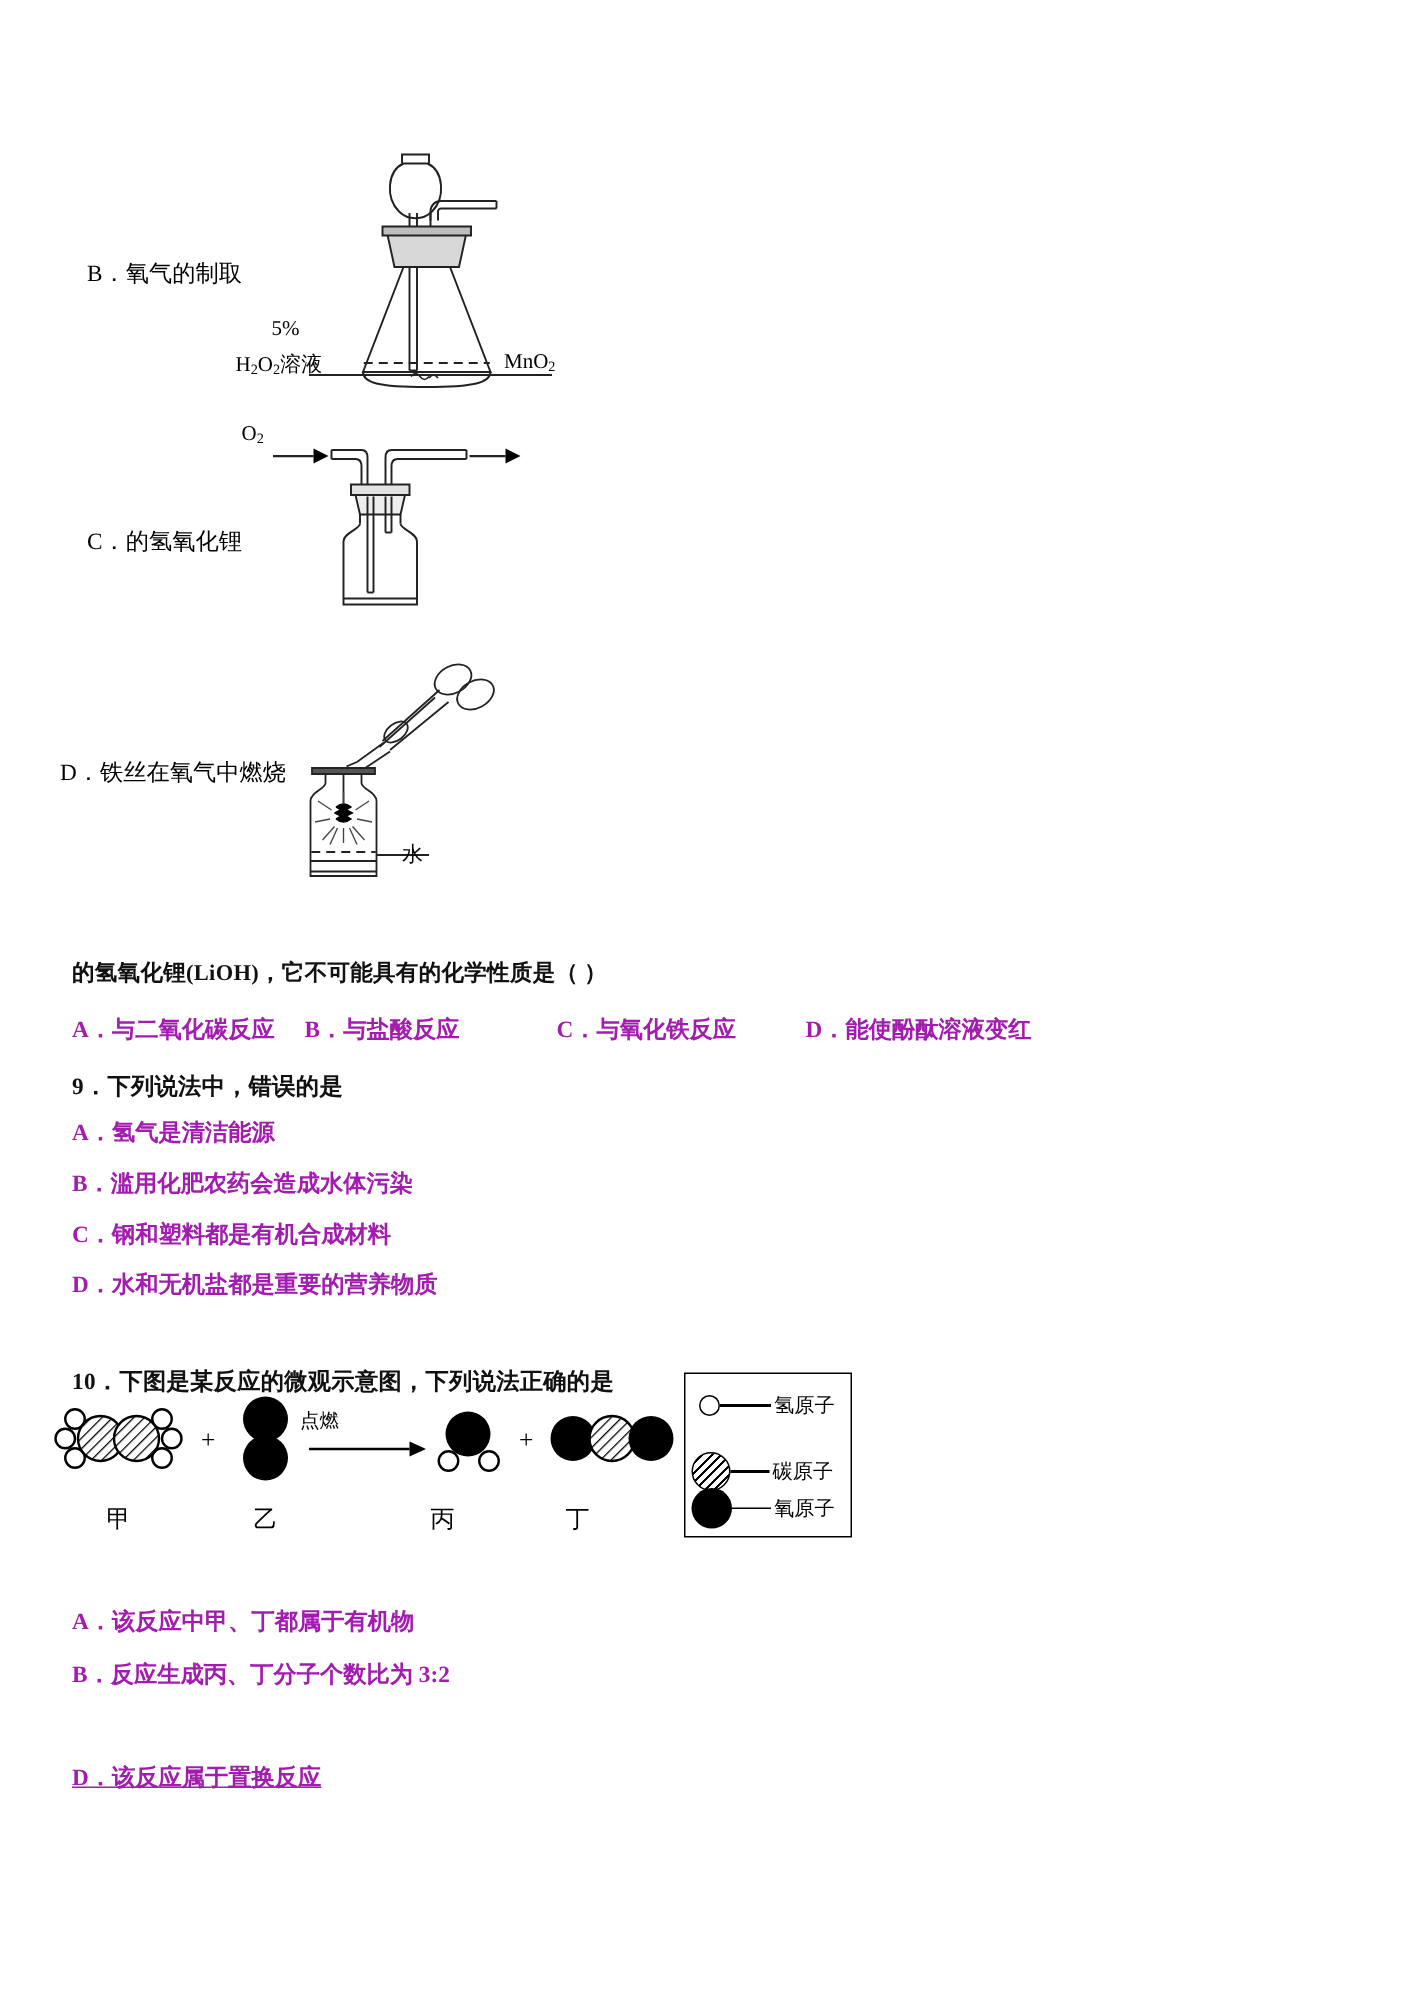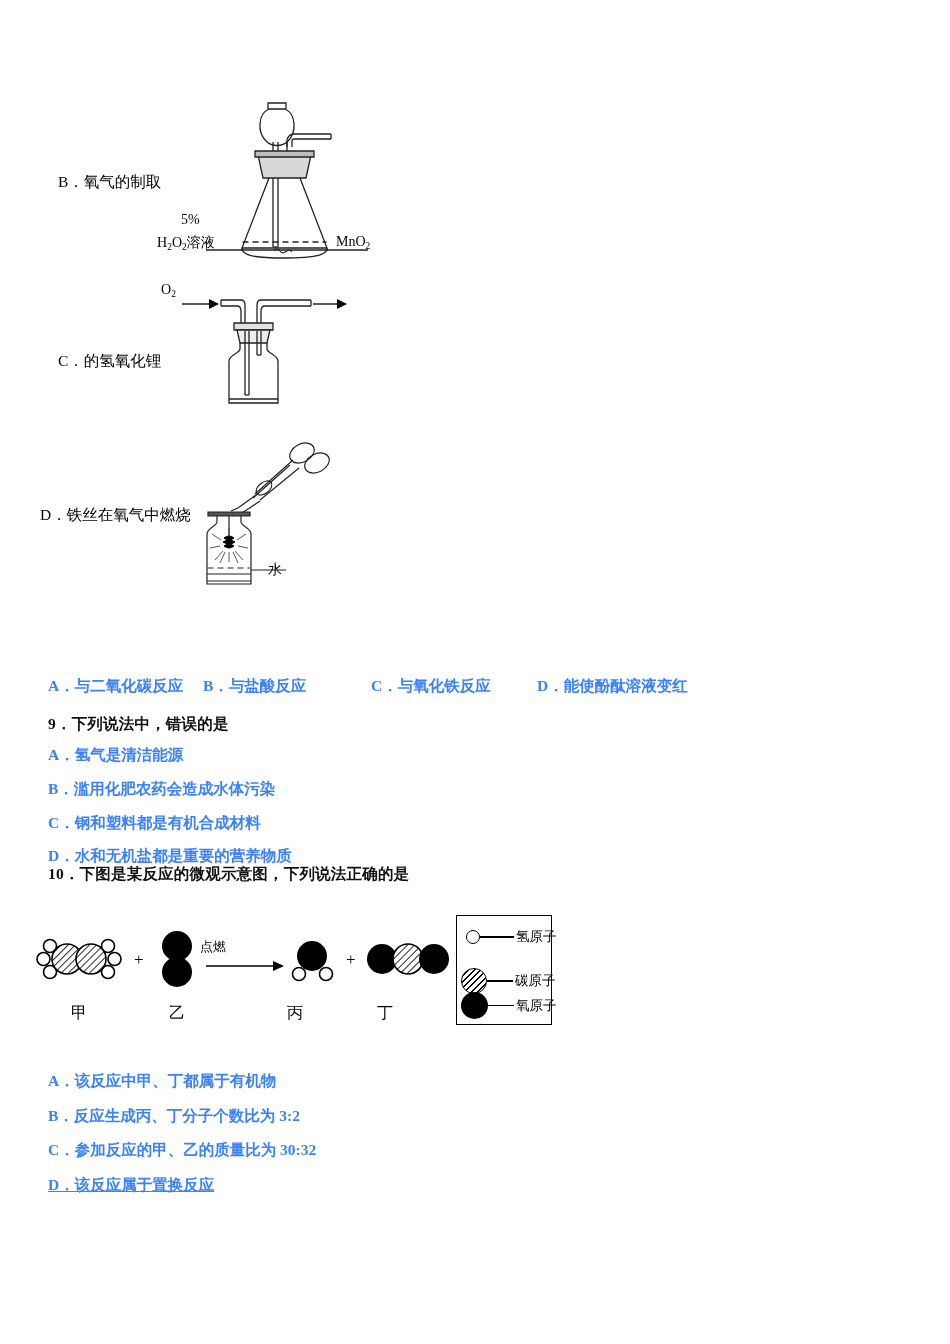--- a/index.html
+++ b/index.html
@@ -27,21 +27,21 @@
     font-weight: bold;
     letter-spacing: 0.2px;
     white-space: nowrap;
     color: #111;
   }
   .opt {
     position: absolute;
     font-size: 15.5px;
     font-weight: bold;
     white-space: nowrap;
-    color: #3b82f6;
+    color: #a21caf;
   }
   sub { font-size: 0.68em; vertical-align: -0.28em; }
 
   
   .fig-cap {
     position: absolute;
     font-size: 15.5px;
     font-weight: normal;
     white-space: nowrap;
   }
@@ -250,33 +250,34 @@
         <line x1="9.5" y1="136" x2="52.5" y2="136" stroke-dasharray="6,4"></line>
         <line x1="9" y1="142" x2="53" y2="142"></line>
 
         <line x1="53" y1="138" x2="88" y2="138"></line>
       </g>
     </svg>
   </div>
 
   <div class="fig-text-cn" style="left:268px; top:561px;">水</div>
 
+  <div class="qline" style="left:48px; top:639px; font-size:15px;">的氢氧化锂(LiOH)，它不可能具有的化学性质是（    ）</div>
 
   <div class="opt" style="left:48px; top:676px;">A．与二氧化碳反应</div>
   <div class="opt" style="left:203px; top:676px;">B．与盐酸反应</div>
   <div class="opt" style="left:371px; top:676px;">C．与氧化铁反应</div>
   <div class="opt" style="left:537px; top:676px;">D．能使酚酞溶液变红</div>
 
   <div class="qline" style="left:48px; top:714px;">9．下列说法中，错误的是</div>
   <div class="opt" style="left:48px; top:745px;">A．氢气是清洁能源</div>
   <div class="opt" style="left:48px; top:779px;">B．滥用化肥农药会造成水体污染</div>
   <div class="opt" style="left:48px; top:813px;">C．钢和塑料都是有机合成材料</div>
   <div class="opt" style="left:48px; top:846px;">D．水和无机盐都是重要的营养物质</div>
 
-  <div class="qline" style="left:48px; top:864px;">10．下图是某反应的微观示意图，下列说法正确的是</div>
+  <div class="qline" style="left:48px; top:911px;">10．下图是某反应的微观示意图，下列说法正确的是</div>
 
   <div class="svg-holder" style="left:40px; top:930px;">
     <svg width="400" height="75" viewBox="0 0 400 75">
       <defs>
         <pattern id="hatch" patternUnits="userSpaceOnUse" width="5" height="5" patternTransform="rotate(45)">
           <rect width="5" height="5" fill="#fff"></rect>
           <line x1="0" y1="0" x2="0" y2="5" stroke="#000" stroke-width="1.7"></line>
         </pattern>
       </defs>
 
@@ -320,21 +321,21 @@
     </svg>
   </div>
 
   <div class="rx-cond" style="left:200px; top:938px;">点燃</div>
 
   <div class="mol-label" style="left:71px; top:1003px;">甲</div>
   <div class="mol-label" style="left:169px; top:1003px;">乙</div>
   <div class="mol-label" style="left:287px; top:1003px;">丙</div>
   <div class="mol-label" style="left:377px; top:1003px;">丁</div>
 
-  <div class="legend-box" style="left:456px; top:915px; width:96px; height:110px;">
+  <div class="legend-box" style="left:456px; top:915px; width:112px; height:110px;">
 
     <div class="legend-row" style="left:9px; top:12px;">
       <span class="atom-h"></span>
       <span class="leg-line" style="width:34px;"></span>
       <span class="legend-text" style="margin-left:2px;">氢原子</span>
     </div>
 
     <div class="legend-row" style="left:4px; top:52px;font-family:Liberation Serif, serif;">
       <span class="atom-c"></span>
       <span class="leg-line" style="width:26px; height:1.2px;"></span>
@@ -343,17 +344,16 @@
 
     <div class="legend-row" style="left:4px; top:76px;">
       <span class="atom-o"></span>
       <span class="leg-line" style="width:26px;"></span>
       <span class="legend-text" style="margin-left:2px;">氧原子</span>
     </div>
   </div>
 
   <div class="opt" style="left:48px; top:1071px;">A．该反应中甲、丁都属于有机物</div>
   <div class="opt" style="left:48px; top:1106px;">B．反应生成丙、丁分子个数比为 3:2</div>
-  <div class="opt" style="left:48px; top:1140px;">C．参加反应的甲、乙的质量比为 30:32</div>
   <div class="opt" style="left:48px; top:1175px;text-decoration:underline;">D．该反应属于置换反应</div>
 
 
 </div>
 
 </body></html>

